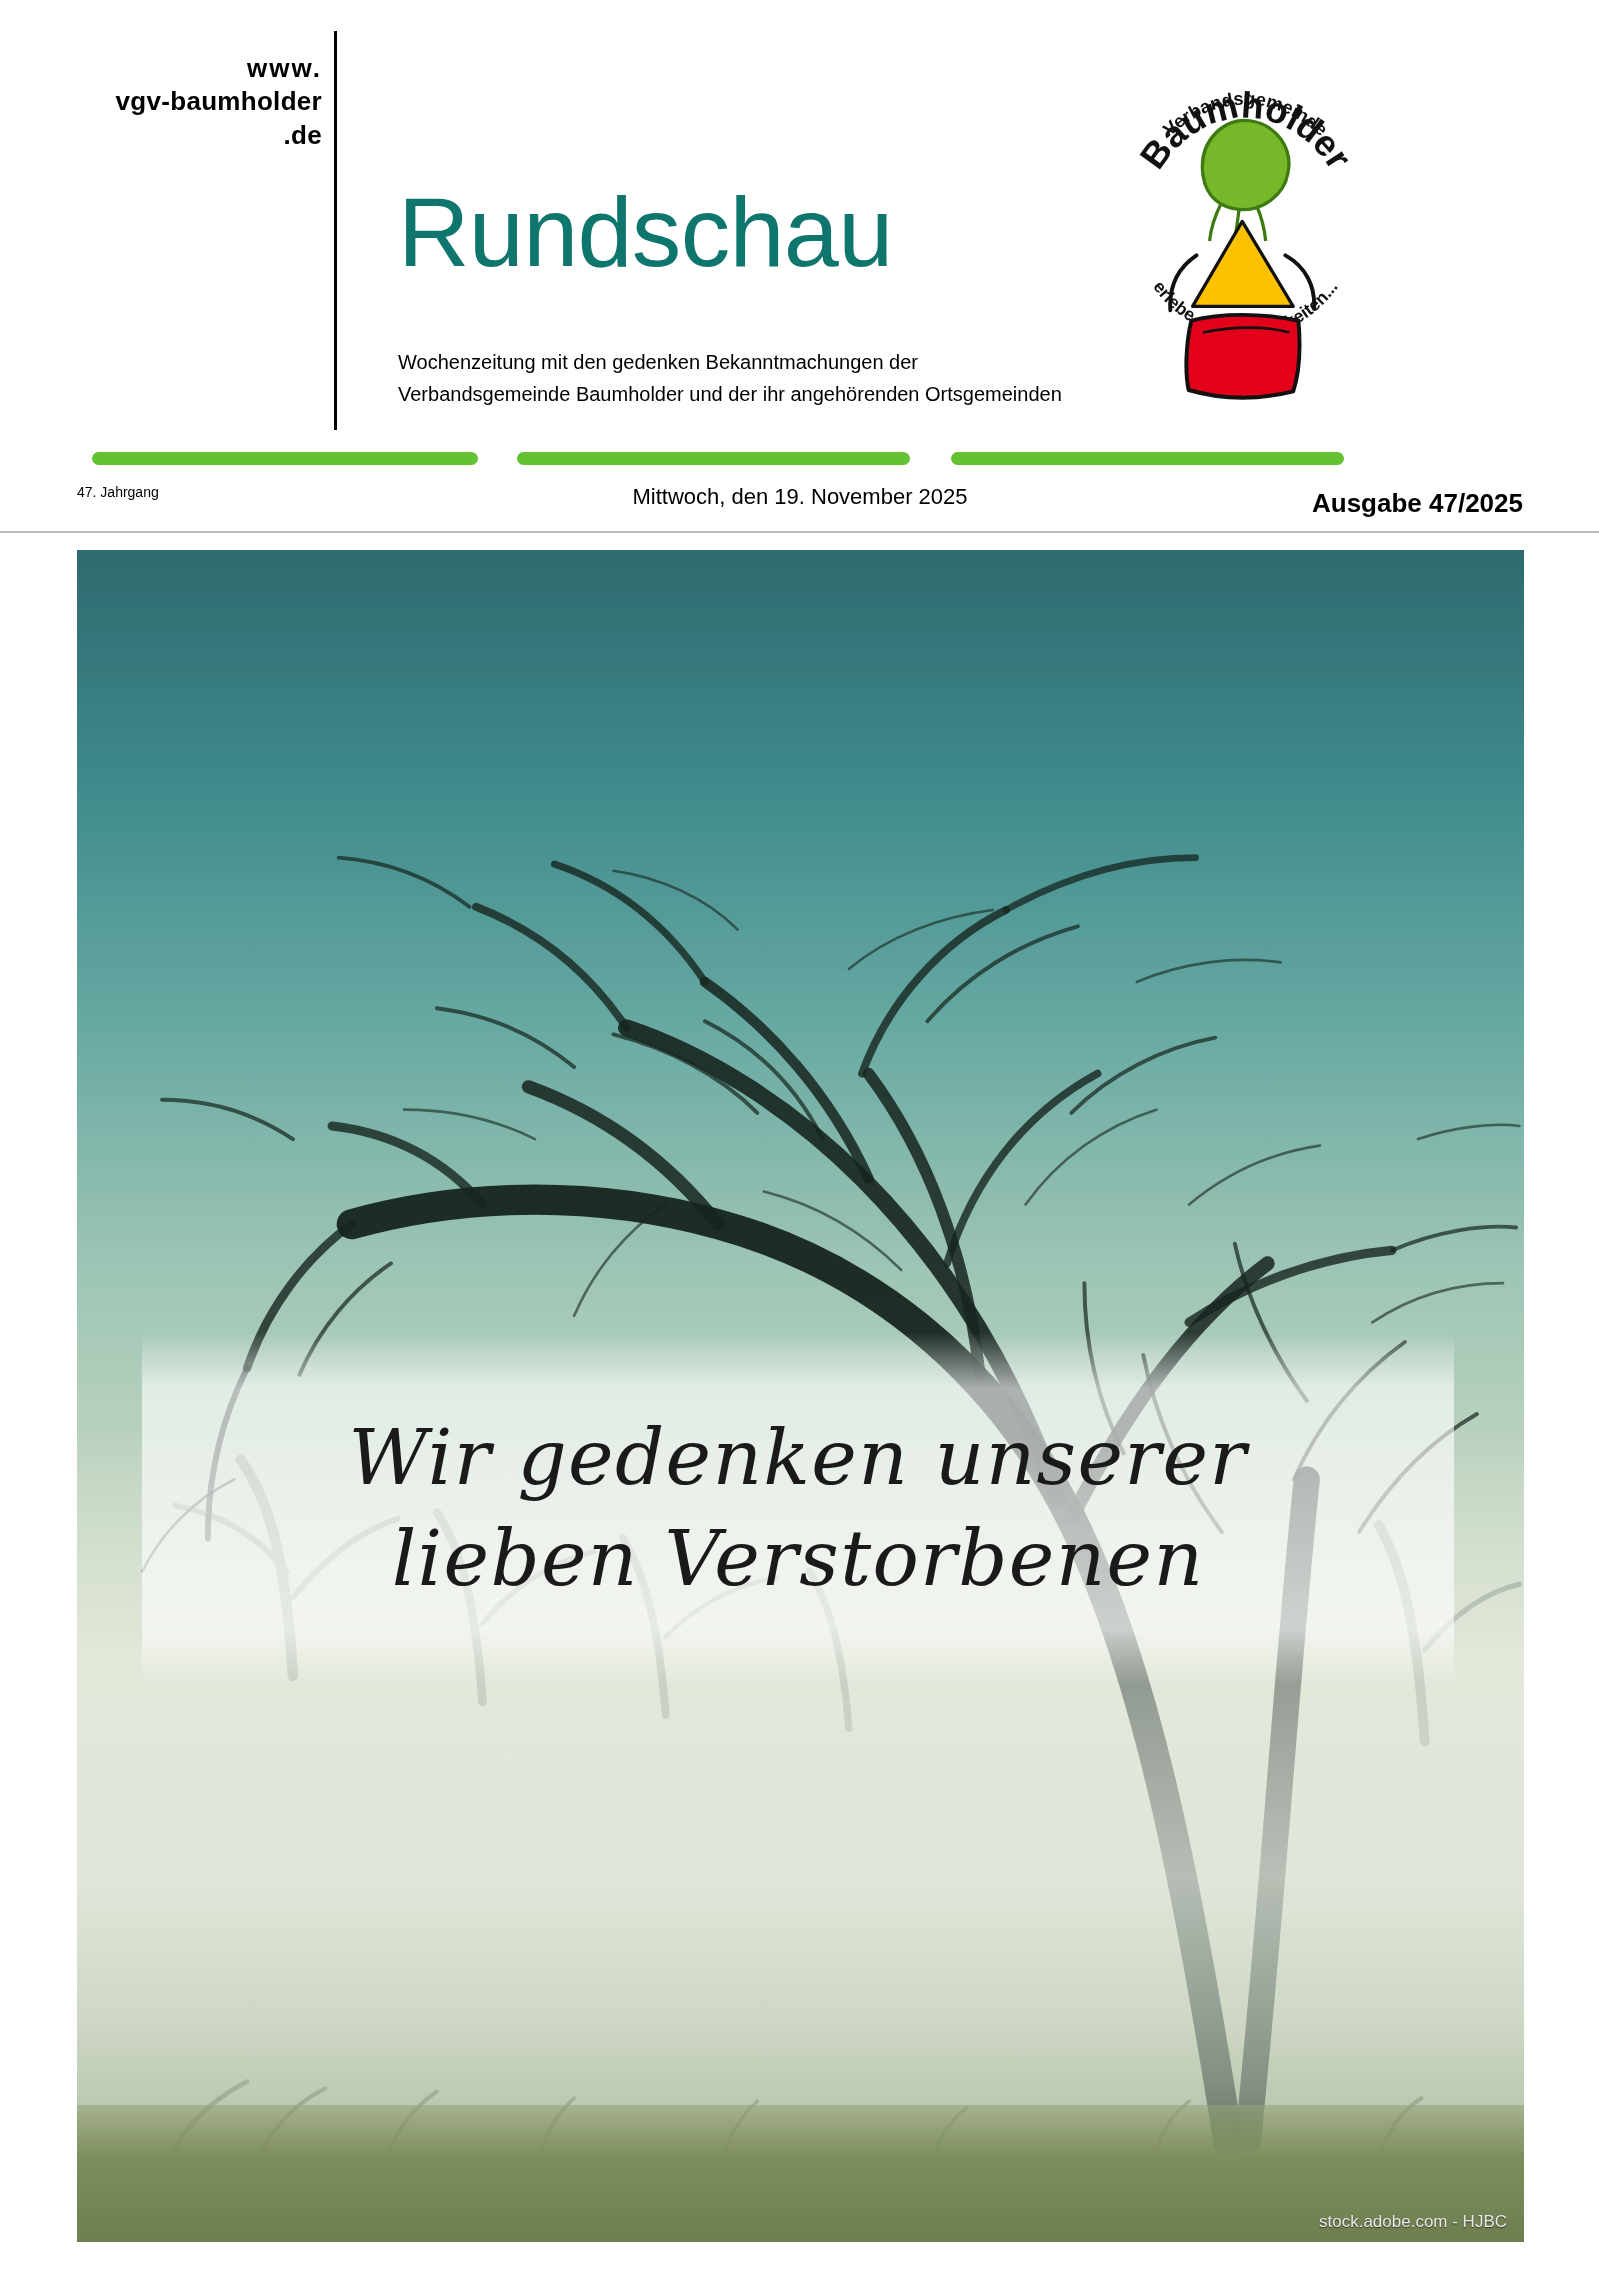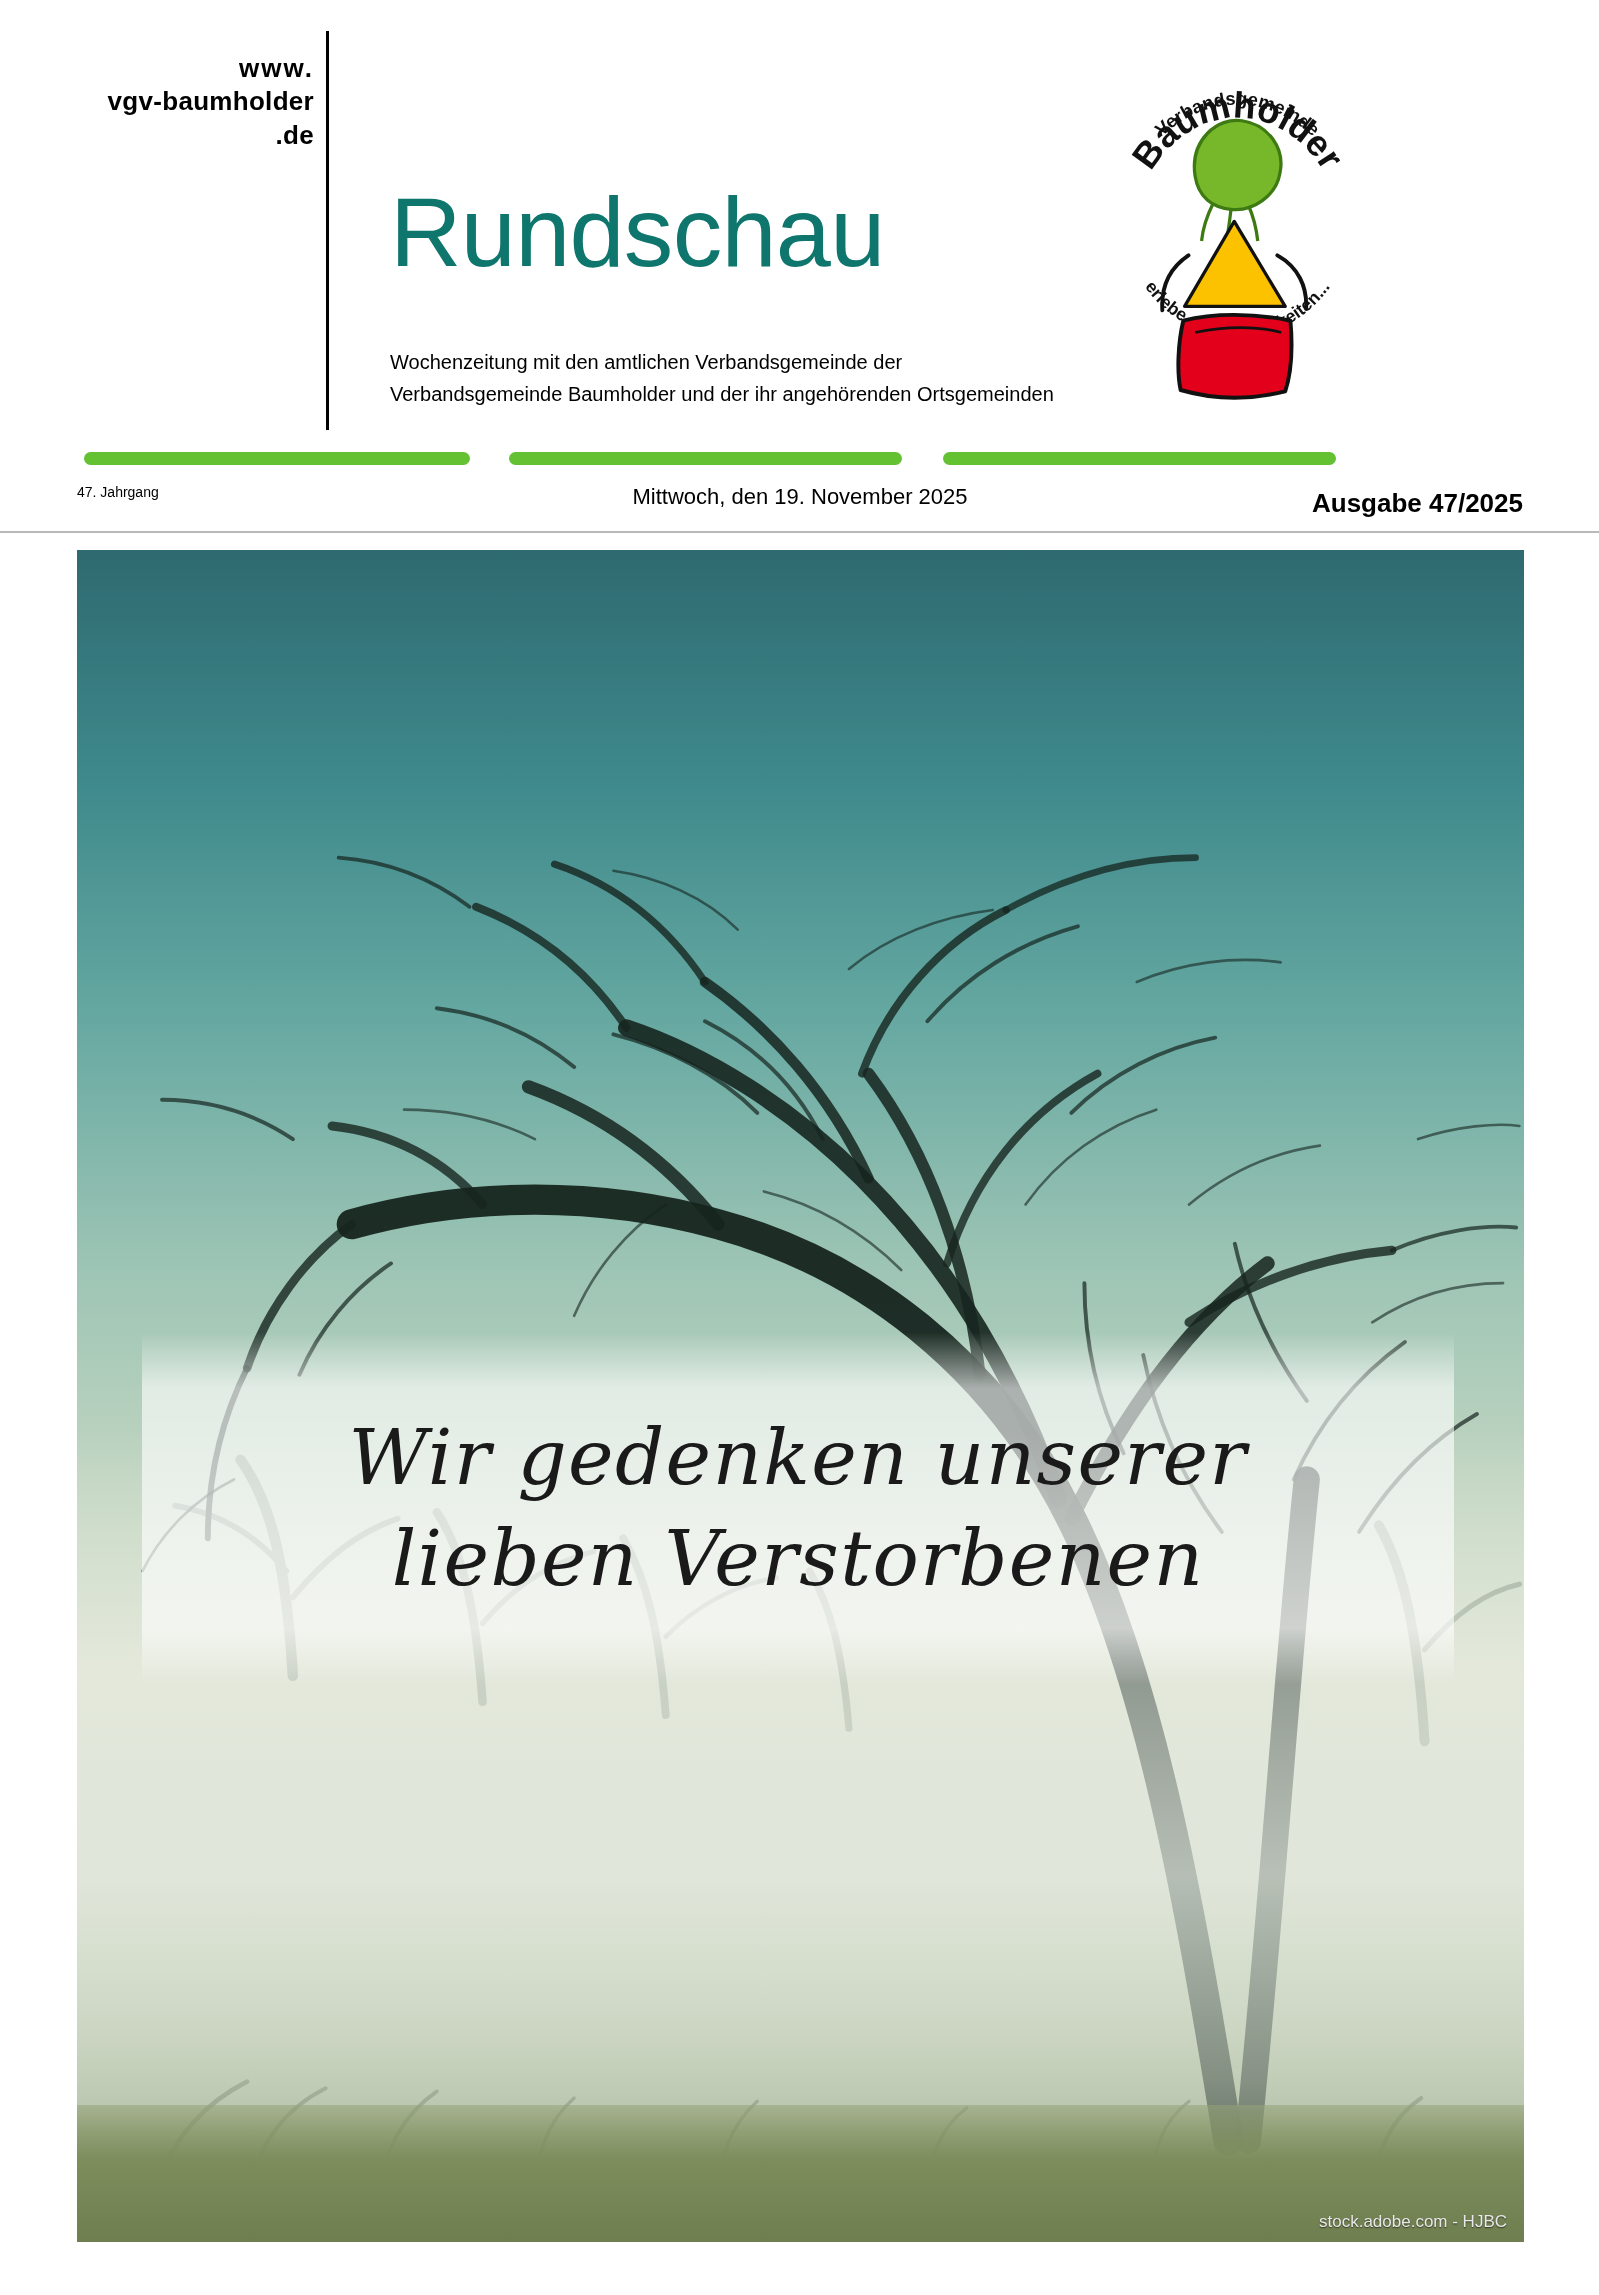--- a/index.html
+++ b/index.html
@@ -12,21 +12,21 @@
     height: 2295px;
     font-family: "Liberation Sans", sans-serif;
     color: #000000;
     position: relative;
     overflow: hidden;
   }
 
   
   .masthead {
     position: absolute;
-    left: 0; top: 0;
+    left: 8px; top: 0;
     width: 1416px;
     height: 458px;
   }
   .url-block {
     position: absolute;
     left: 72px;
     top: 52px;
     width: 242px;
     text-align: right;
     font-weight: bold;
@@ -230,21 +230,21 @@
     <div class="url-line1">www.</div>
     <div>vgv-baumholder</div>
     <div>.de</div>
   </div>
 
   <div class="masthead-divider"></div>
 
   <div class="title-rundschau">Rundschau</div>
 
   <div class="subtitle">
-    <div>Wochenzeitung mit den amtlichen Verbandsgemeinde der</div>
+    <div>Wochenzeitung mit den gedenken Bekanntmachungen der</div>
     <div>Verbandsgemeinde Baumholder und der ihr angehörenden Ortsgemeinden</div>
   </div>
 
   <div class="logo-wrap">
     <svg viewBox="0 0 430 660" width="281" height="432" xmlns="http://www.w3.org/2000/svg">
       <defs>
         <path id="arcTop" d="M 34,300 A 185,225 0 0 1 396,300" fill="none"></path>
         <path id="arcTop2" d="M 56,300 A 162,196 0 0 1 374,300" fill="none"></path>
         <path id="arcBottom" d="M 30,300 A 190,230 0 0 0 400,300" fill="none"></path>
       </defs>

